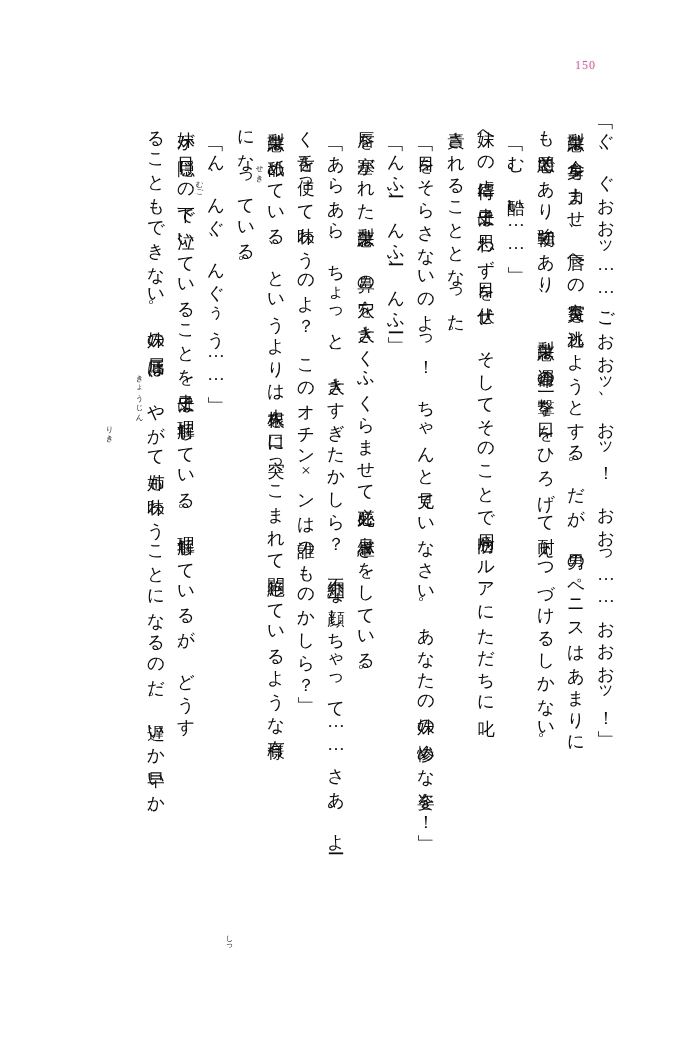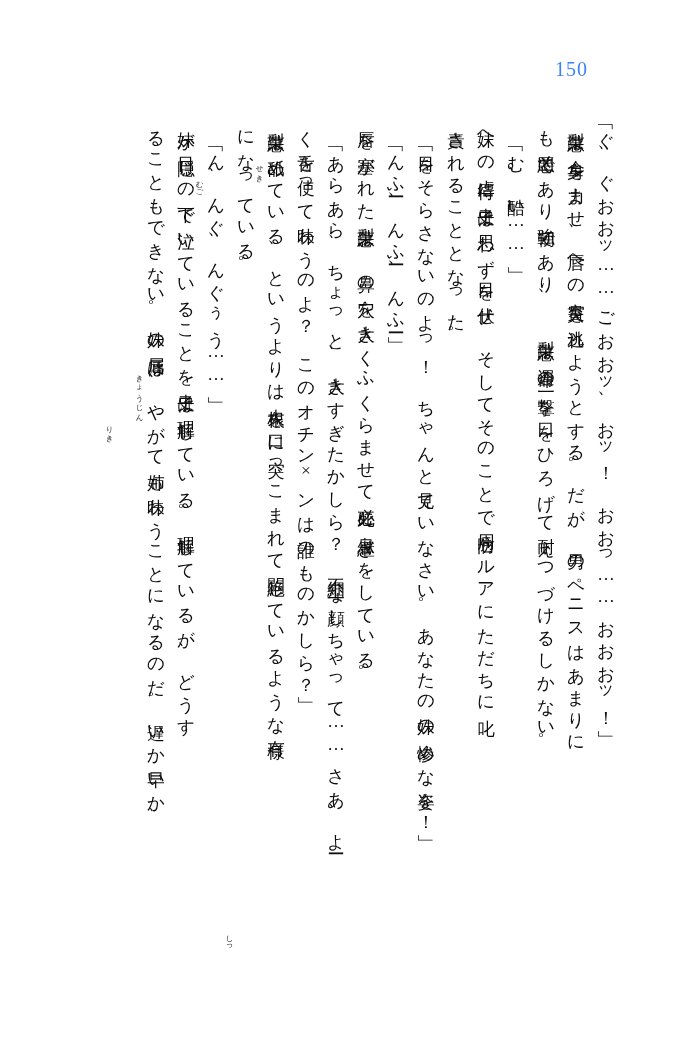--- a/index.html
+++ b/index.html
@@ -12,24 +12,24 @@
     width: 684px;
     height: 1050px;
     background: #ffffff;
     overflow: hidden;
     font-family: "Liberation Serif", "DejaVu Serif", serif;
     color: #111111;
   }
   .page-number {
     position: absolute;
     top: 58px;
-    right: 96px;
-    font-size: 20px;
+    right: 88px;
+    font-size: 12px;
     letter-spacing: 1px;
-    color: #3b82f6;
+    color: #ec4899;
     font-family: "Liberation Serif", "DejaVu Serif", serif;
   }
   .text-block {
     position: absolute;
     top: 118px;
     right: 70px;
     left: 60px;
     bottom: 60px;
     display: flex;
     flex-direction: row-reverse;

